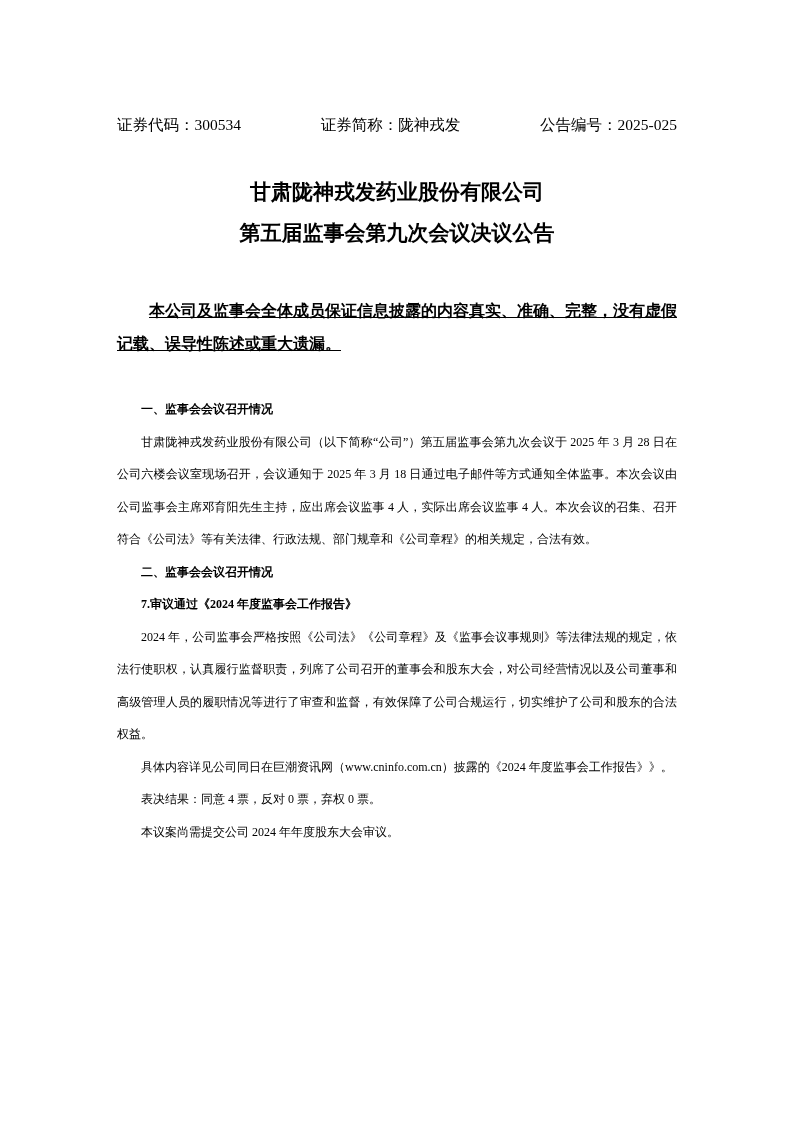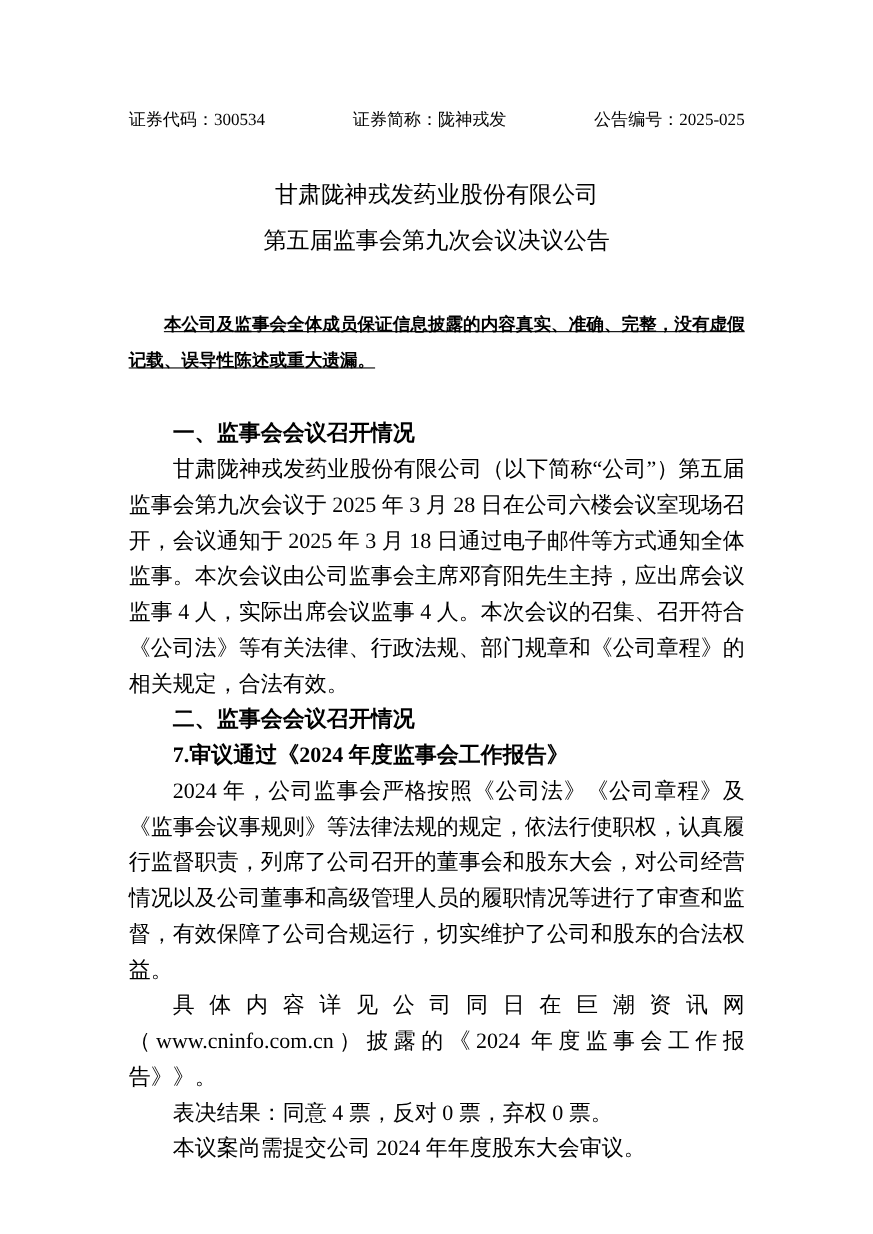--- a/index.html
+++ b/index.html
@@ -11,53 +11,53 @@
     position: relative;
     width: 794px;
     height: 1122px;
     margin: 0 auto;
     background: #ffffff;
     color: #000000;
     font-family: "Liberation Serif", "DejaVu Serif", serif;
     overflow: hidden;
   }
   .content {
-    padding: 1px 117px;
+    padding: 16px 117px;
     width: 560px;
   }
   .doc-header {
     display: flex;
     justify-content: space-between;
     padding-top: 98px;
     font-size: 15.5px;
     line-height: 22px;
     white-space: nowrap;
   }
   .title-block {
     margin-top: 36px;
     text-align: center;
-    font-weight: normal;
+    font-weight: bold;
     font-size: 21px;
     line-height: 41px;
   }
   .statement {
     margin: 40px 0 0 0;
     font-size: 16px;
     font-weight: bold;
     line-height: 33px;
     text-indent: 2em;
     text-align: justify;
     text-decoration: underline;
   }
   .body-block {
     margin-top: 33px;
   }
   .body-block p {
     margin: 0;
-    font-size: 20px;
+    font-size: 12px;
     line-height: 32.5px;
     text-align: justify;
     text-indent: 2em;
   }
   .body-block p.sec-heading,
   .body-block p.item-heading {
     font-weight: bold;
     text-align: left;
   }
 </style>

